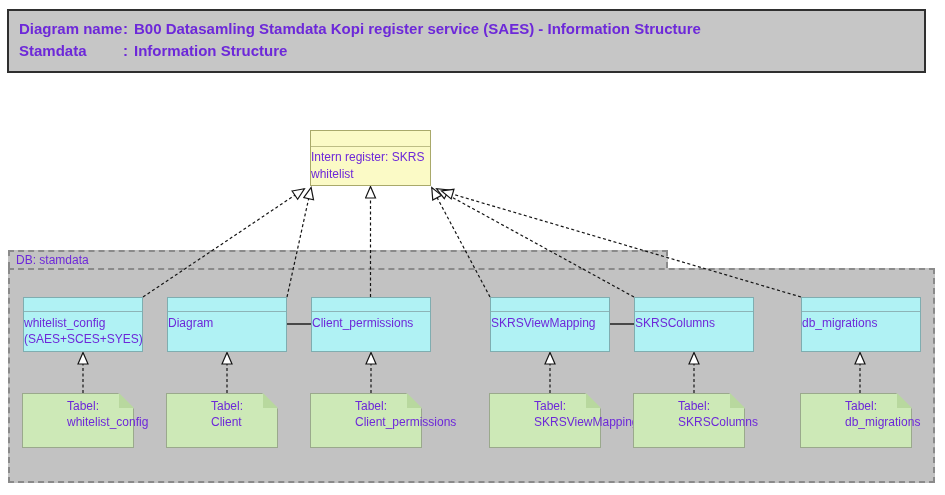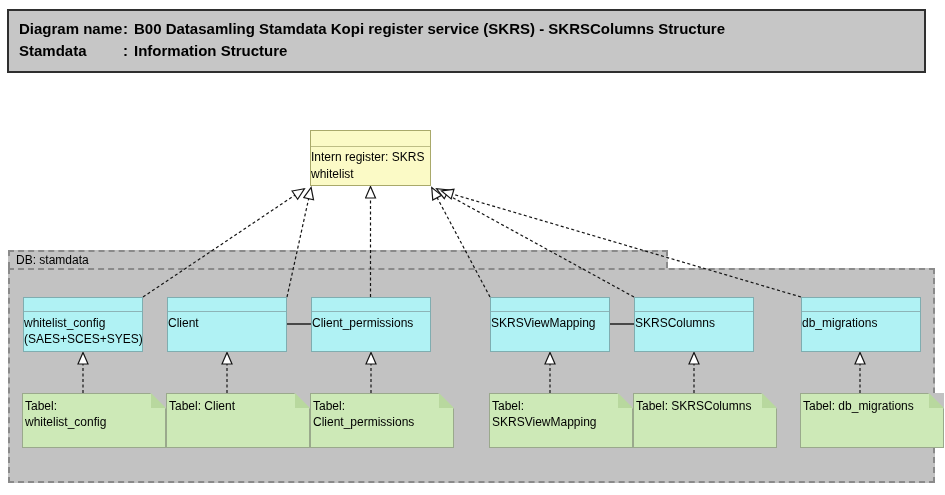--- a/index.html
+++ b/index.html
@@ -1,18 +1,18 @@
 <!DOCTYPE html>
 <html><head>
 <meta charset="utf-8">
 <style>
   html,body{margin:0;padding:0;background:#fff;}
   .canvas{
     position:relative;width:945px;height:495px;background:#ffffff;
-    font-family:"Liberation Sans",sans-serif;color:#000000;overflow:hidden;
+    font-family:"Liberation Sans",sans-serif;color:#6d28d9;overflow:hidden;
   }
   
   .title-block{
     position:absolute;left:7px;top:9px;width:905px;height:46px;
     background:#c6c6c6;border:2px solid #2f2f2f;
     padding:7px 0 7px 10px;font-size:15px;font-weight:bold;line-height:22px;
   }
   .title-row{display:flex;}
   .title-row .lbl{display:inline-block;width:104px;flex:none;}
   .title-row .sep{display:inline-block;margin-right:6px;}
@@ -41,22 +41,22 @@
   .register-node .txt{padding-top:2px;line-height:17px;white-space:pre-line;}
   .entity{
     top:297px;width:120px;height:55px;
     background:#b0f2f4;border:1px solid #7fadb0;
   }
   .entity .hdr{height:13px;border-bottom:1px solid #8db4b7;}
   .entity .txt{padding-top:3px;line-height:16px;white-space:pre-line;}
   .e1{left:23px;} .e2{left:167px;} .e3{left:311px;}
   .e4{left:490px;} .e5{left:634px;} .e6{left:801px;}
   .note{
-    top:393px;width:144px;height:55px;
-    background:#cde9b7;border:1px solid #9aa98c;
+    top:393px;width:112px;height:55px;
+    background:#cde9b7;border:1px solid #9aa98c;padding-left:42px;
   }
   .note .txt{padding:4px 2px 0 2px;line-height:16px;white-space:pre-line;}
   .note .fold{
     position:absolute;right:-1px;top:-1px;width:0;height:0;
     border-top:16px solid #c2c2c2;border-left:16px solid transparent;
   }
   .note .fold-inner{
     position:absolute;right:-1px;top:-1px;width:0;height:0;
     border-bottom:15px solid #b8d89e;border-right:15px solid transparent;
   }
@@ -65,21 +65,21 @@
 </style>
 </head>
 <body>
 
 <div class="canvas">
 
   <div class="title-block">
     <div class="title-row">
       <span class="lbl">Diagram name</span>
         <span class="sep">:</span>
-        <span>B00 Datasamling Stamdata Kopi register service (SKRS) - SKRSColumns Structure</span>
+        <span>B00 Datasamling Stamdata Kopi register service (SAES) - Information Structure</span>
     </div>
     <div class="title-row">
       <span class="lbl">Stamdata</span>
         <span class="sep">:</span>
         <span>Information Structure</span>
     </div>
   </div>
 
   <div class="group-strip">
     <span>DB: stamdata</span>
@@ -117,21 +117,21 @@
 whitelist</div>
   </div>
 
   <div class="node entity e1">
     <div class="hdr"></div>
     <div class="txt">whitelist_config
 (SAES+SCES+SYES)</div>
   </div>
   <div class="node entity e2">
     <div class="hdr"></div>
-    <div class="txt">Client</div>
+    <div class="txt">Diagram</div>
   </div>
   <div class="node entity e3">
     <div class="hdr"></div>
     <div class="txt">Client_permissions</div>
   </div>
   <div class="node entity e4">
     <div class="hdr"></div>
     <div class="txt">SKRSViewMapping</div>
   </div>
   <div class="node entity e6">

